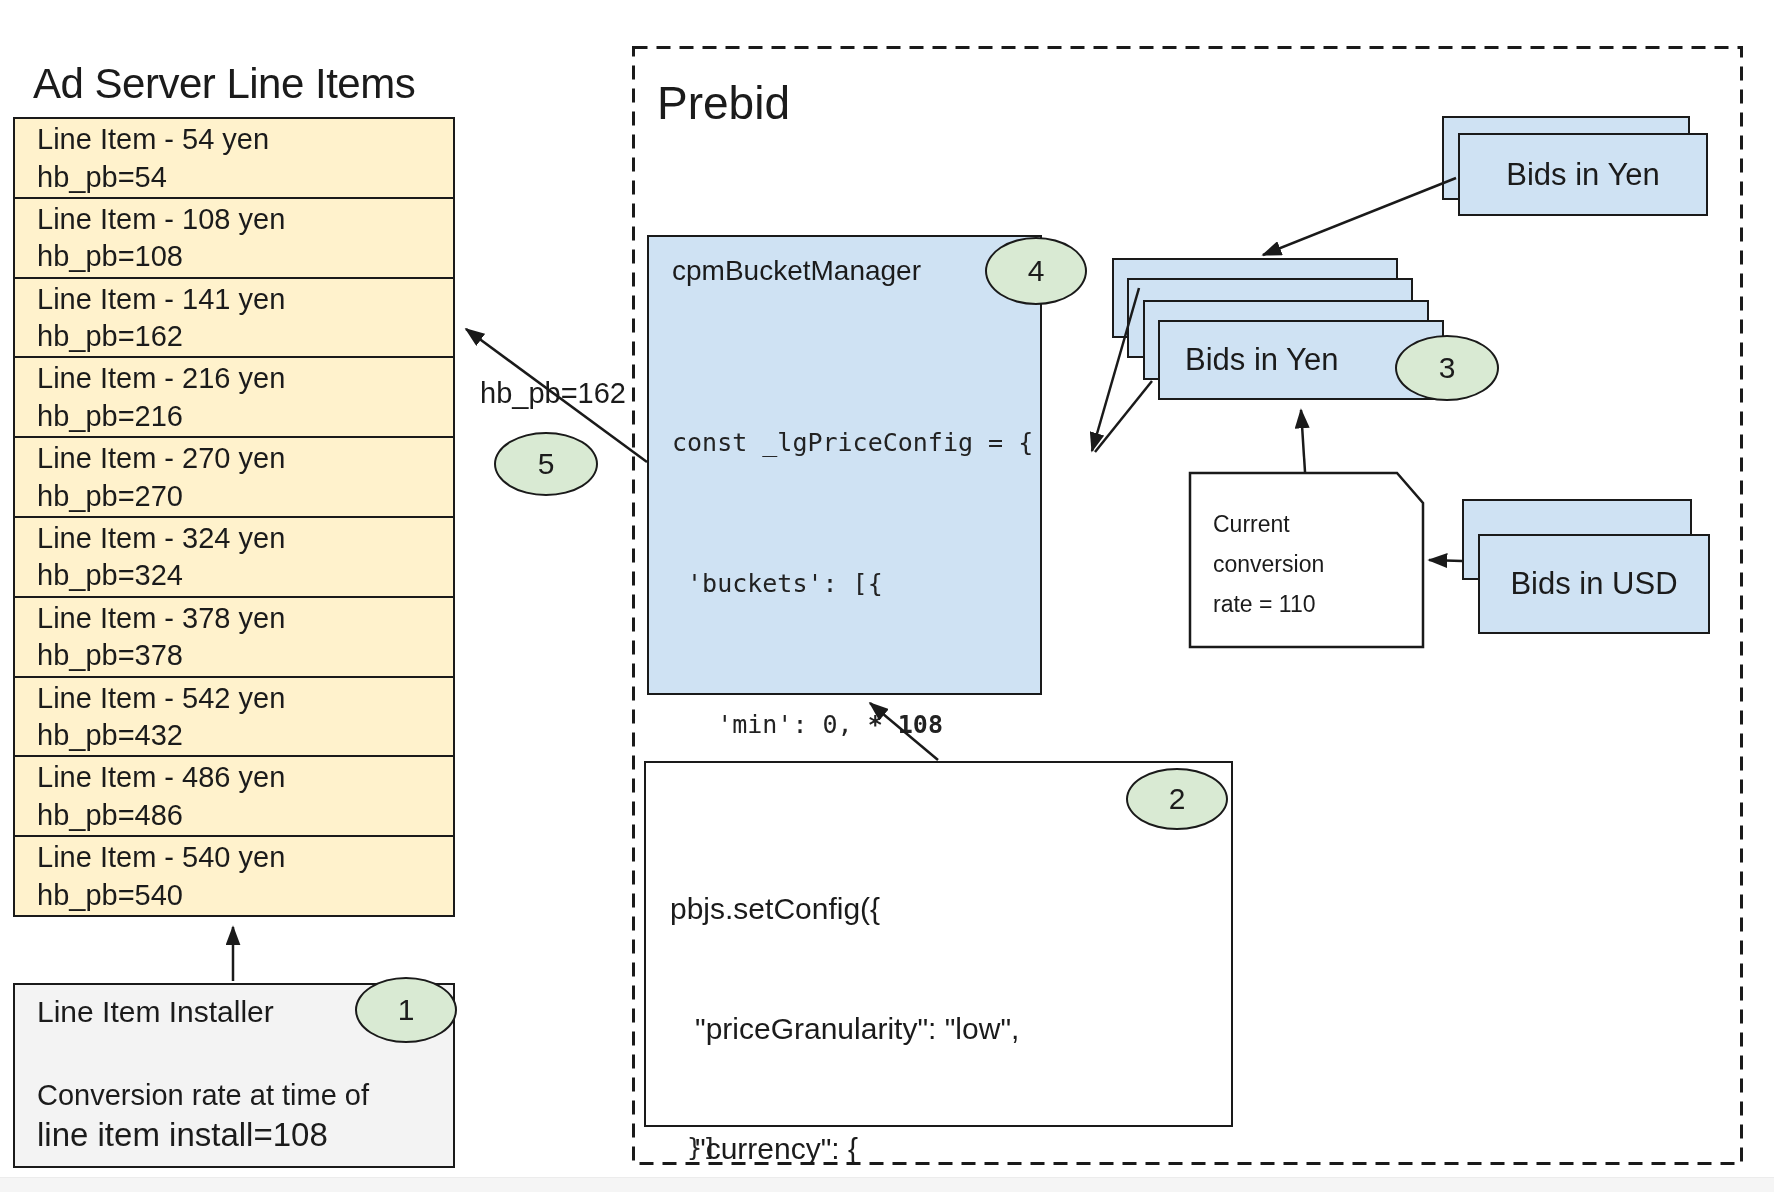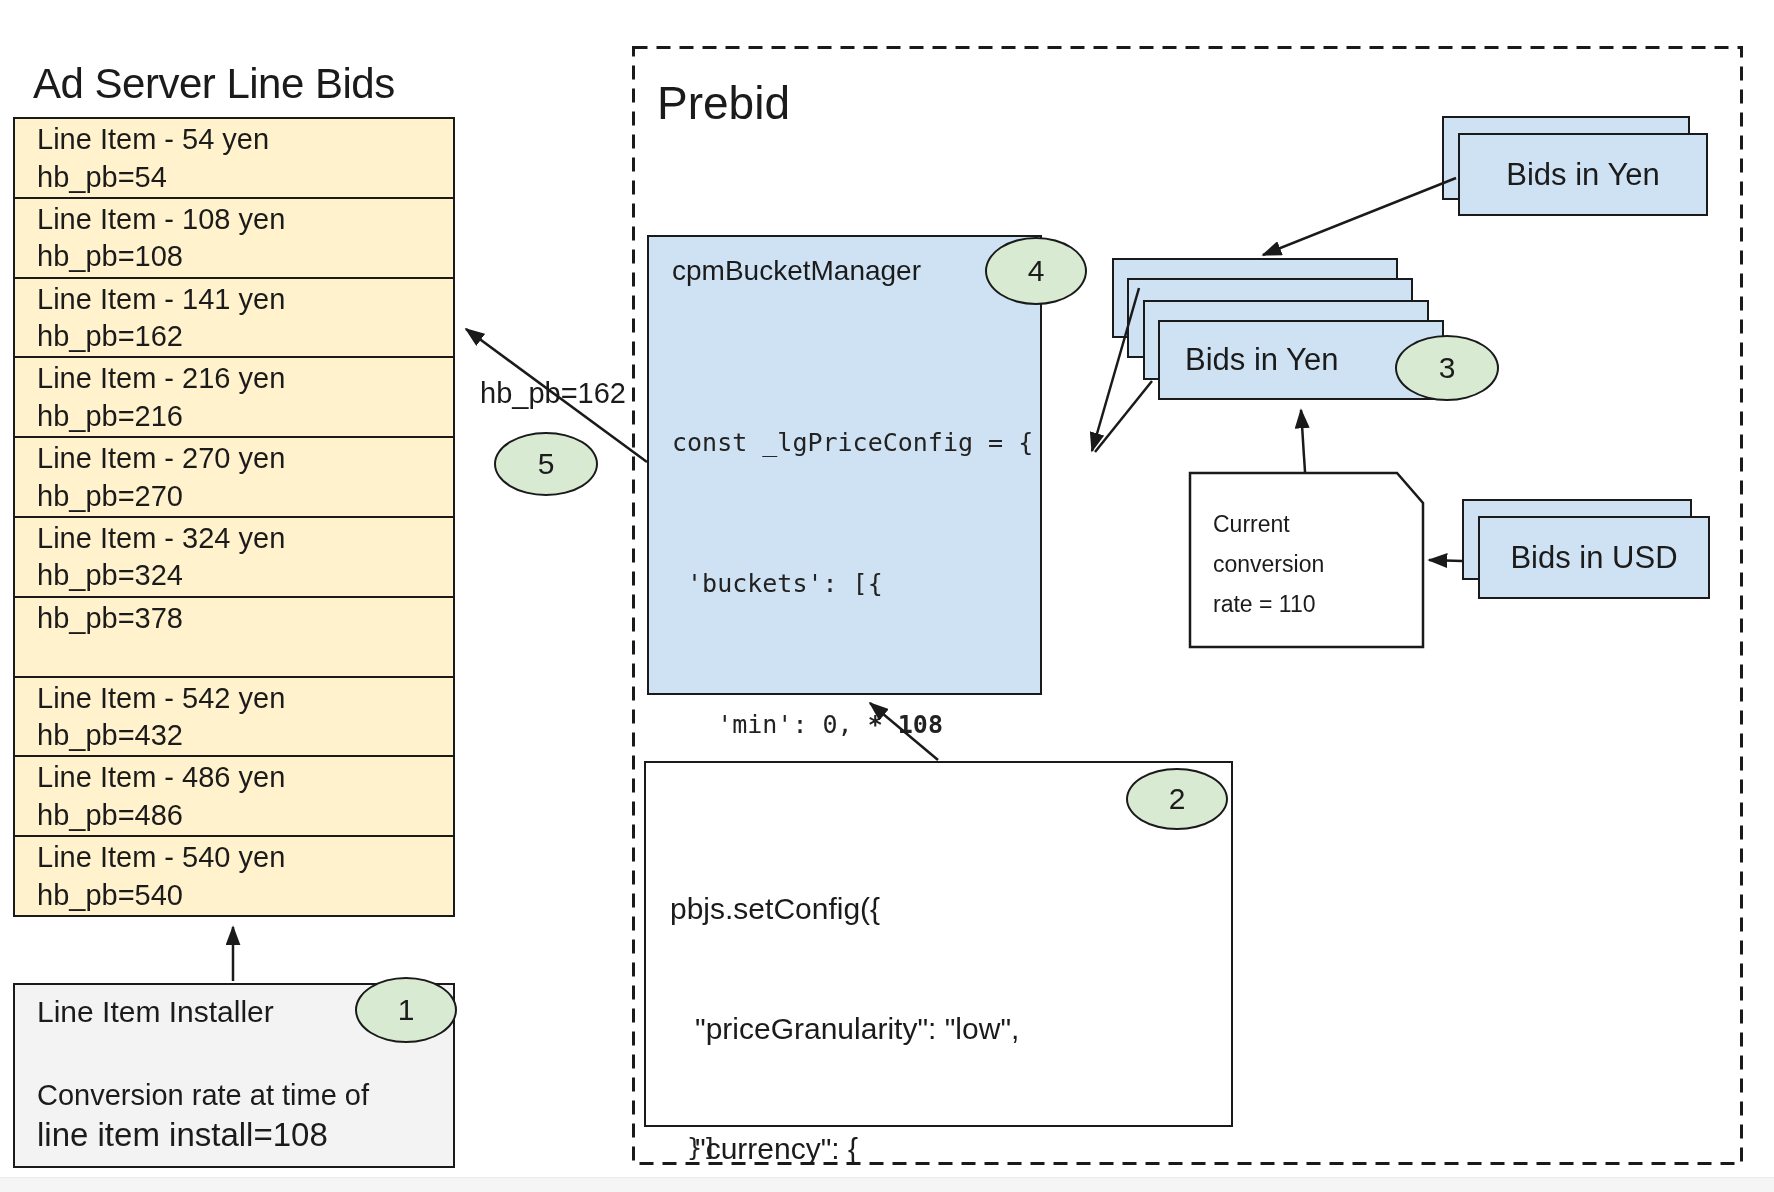--- a/index.html
+++ b/index.html
@@ -51,21 +51,21 @@
 </head>
 <body>
 
 <div id="stage">
 
   <svg class="layer" width="1774" height="1192" viewBox="0 0 1774 1192">
     <rect x="633.5" y="47.5" width="1108" height="1116" fill="none" stroke="#1a1a1a" stroke-width="3" stroke-dasharray="14 9"></rect>
     <polygon points="1190,473 1397,473 1423,503 1423,647 1190,647" fill="#ffffff" stroke="#1a1a1a" stroke-width="2.5"></polygon>
   </svg>
 
-  <div class="abs diagram-title" style="left:33px;top:60px;">Ad Server Line Bids</div>
+  <div class="abs diagram-title" style="left:33px;top:60px;">Ad Server Line Items</div>
 
   <div class="abs li-table">
     <div class="li-row">
       <div>Line Item - 54 yen</div>
       <div>hb_pb=54</div>
     </div>
     <div class="li-row">
       <div>Line Item - 108 yen</div>
       <div>hb_pb=108</div>
     </div>
@@ -79,20 +79,21 @@
     </div>
     <div class="li-row">
       <div>Line Item - 270 yen</div>
       <div>hb_pb=270</div>
     </div>
     <div class="li-row">
       <div>Line Item - 324 yen</div>
       <div>hb_pb=324</div>
     </div>
     <div class="li-row">
+      <div>Line Item - 378 yen</div>
       <div>hb_pb=378</div>
     </div>
     <div class="li-row">
       <div>Line Item - 542 yen</div>
       <div>hb_pb=432</div>
     </div>
     <div class="li-row">
       <div>Line Item - 486 yen</div>
       <div>hb_pb=486</div>
     </div>
@@ -147,21 +148,21 @@
   <div class="abs card left-text" style="left:1158px;top:320px;width:286px;height:80px;">Bids in Yen</div>
   <div class="abs badge" style="left:1395px;top:335px;width:104px;height:66px;">3</div>
 
   <div class="abs note-text">
     <div>Current</div>
     <div>conversion</div>
     <div>rate = 110</div>
   </div>
 
   <div class="abs card" style="left:1462px;top:499px;width:230px;height:81px;"></div>
-  <div class="abs card" style="left:1478px;top:516px;width:232px;height:83px;">Bids in USD</div>
+  <div class="abs card" style="left:1478px;top:534px;width:232px;height:100px;">Bids in USD</div>
 
   <div class="abs flow-label">hb_pb=162</div>
   <div class="abs badge" style="left:494px;top:432px;width:104px;height:64px;">5</div>
 
   <div class="abs bottom-strip"></div>
 
   <svg class="layer" width="1774" height="1192" viewBox="0 0 1774 1192">
     <defs>
       <marker id="ah" viewBox="0 0 12 9" markerWidth="8" markerHeight="6" refX="11" refY="4.5" orient="auto">
         <path d="M0,0 L12,4.5 L0,9 z" fill="#1a1a1a"></path>

